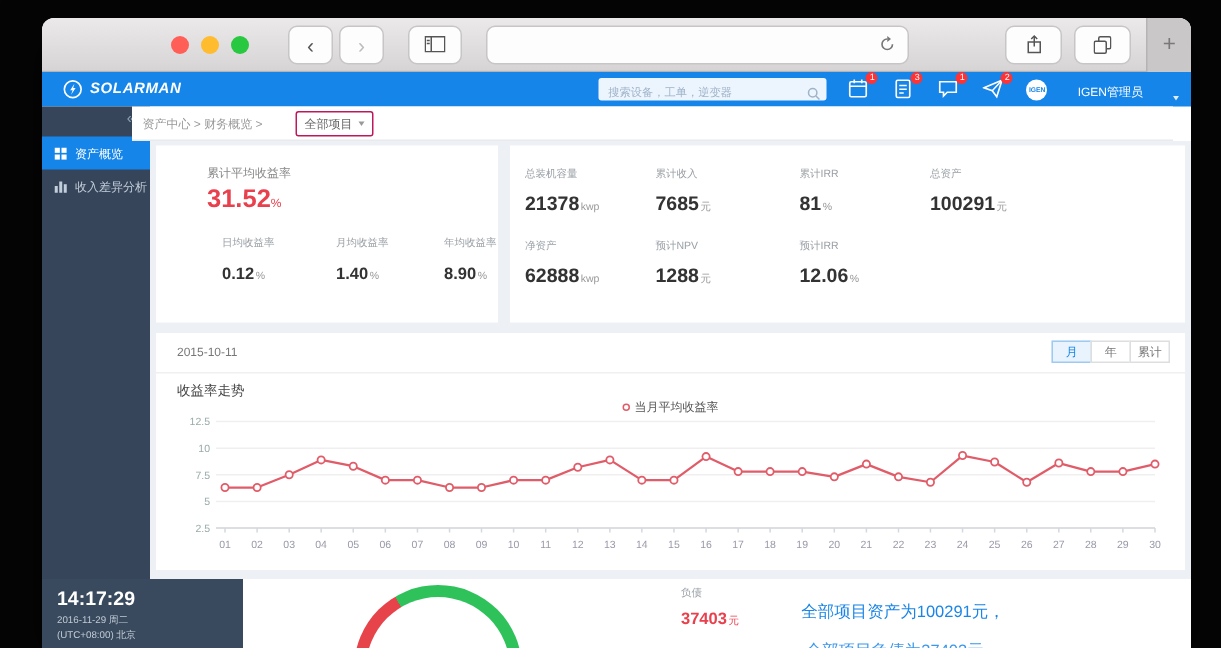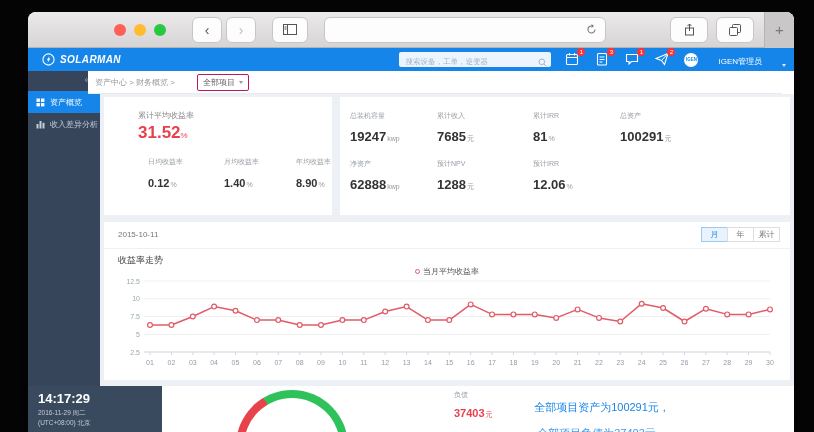--- a/index.html
+++ b/index.html
@@ -257,21 +257,21 @@
       </div>
       <div class="sub" style="left:192px">
         <span class="klabel">年均收益率</span>
         <span class="kval"><span>8.90</span><span class="unit">%</span></span>
       </div>
     </div>
 
     <div class="card kright">
       <div class="rstat" style="left:10px;top:14px">
         <span class="klabel">总装机容量</span>
-        <span class="kval"><span>19247</span><span class="unit">kwp</span></span>
+        <span class="kval"><span>21378</span><span class="unit">kwp</span></span>
       </div>
       <div class="rstat" style="left:97px;top:14px">
         <span class="klabel">累计收入</span>
         <span class="kval"><span>7685</span><span class="unit">元</span></span>
       </div>
       <div class="rstat" style="left:193px;top:14px">
         <span class="klabel">累计IRR</span>
         <span class="kval"><span>81</span><span class="unit">%</span></span>
       </div>
       <div class="rstat" style="left:280px;top:14px">

